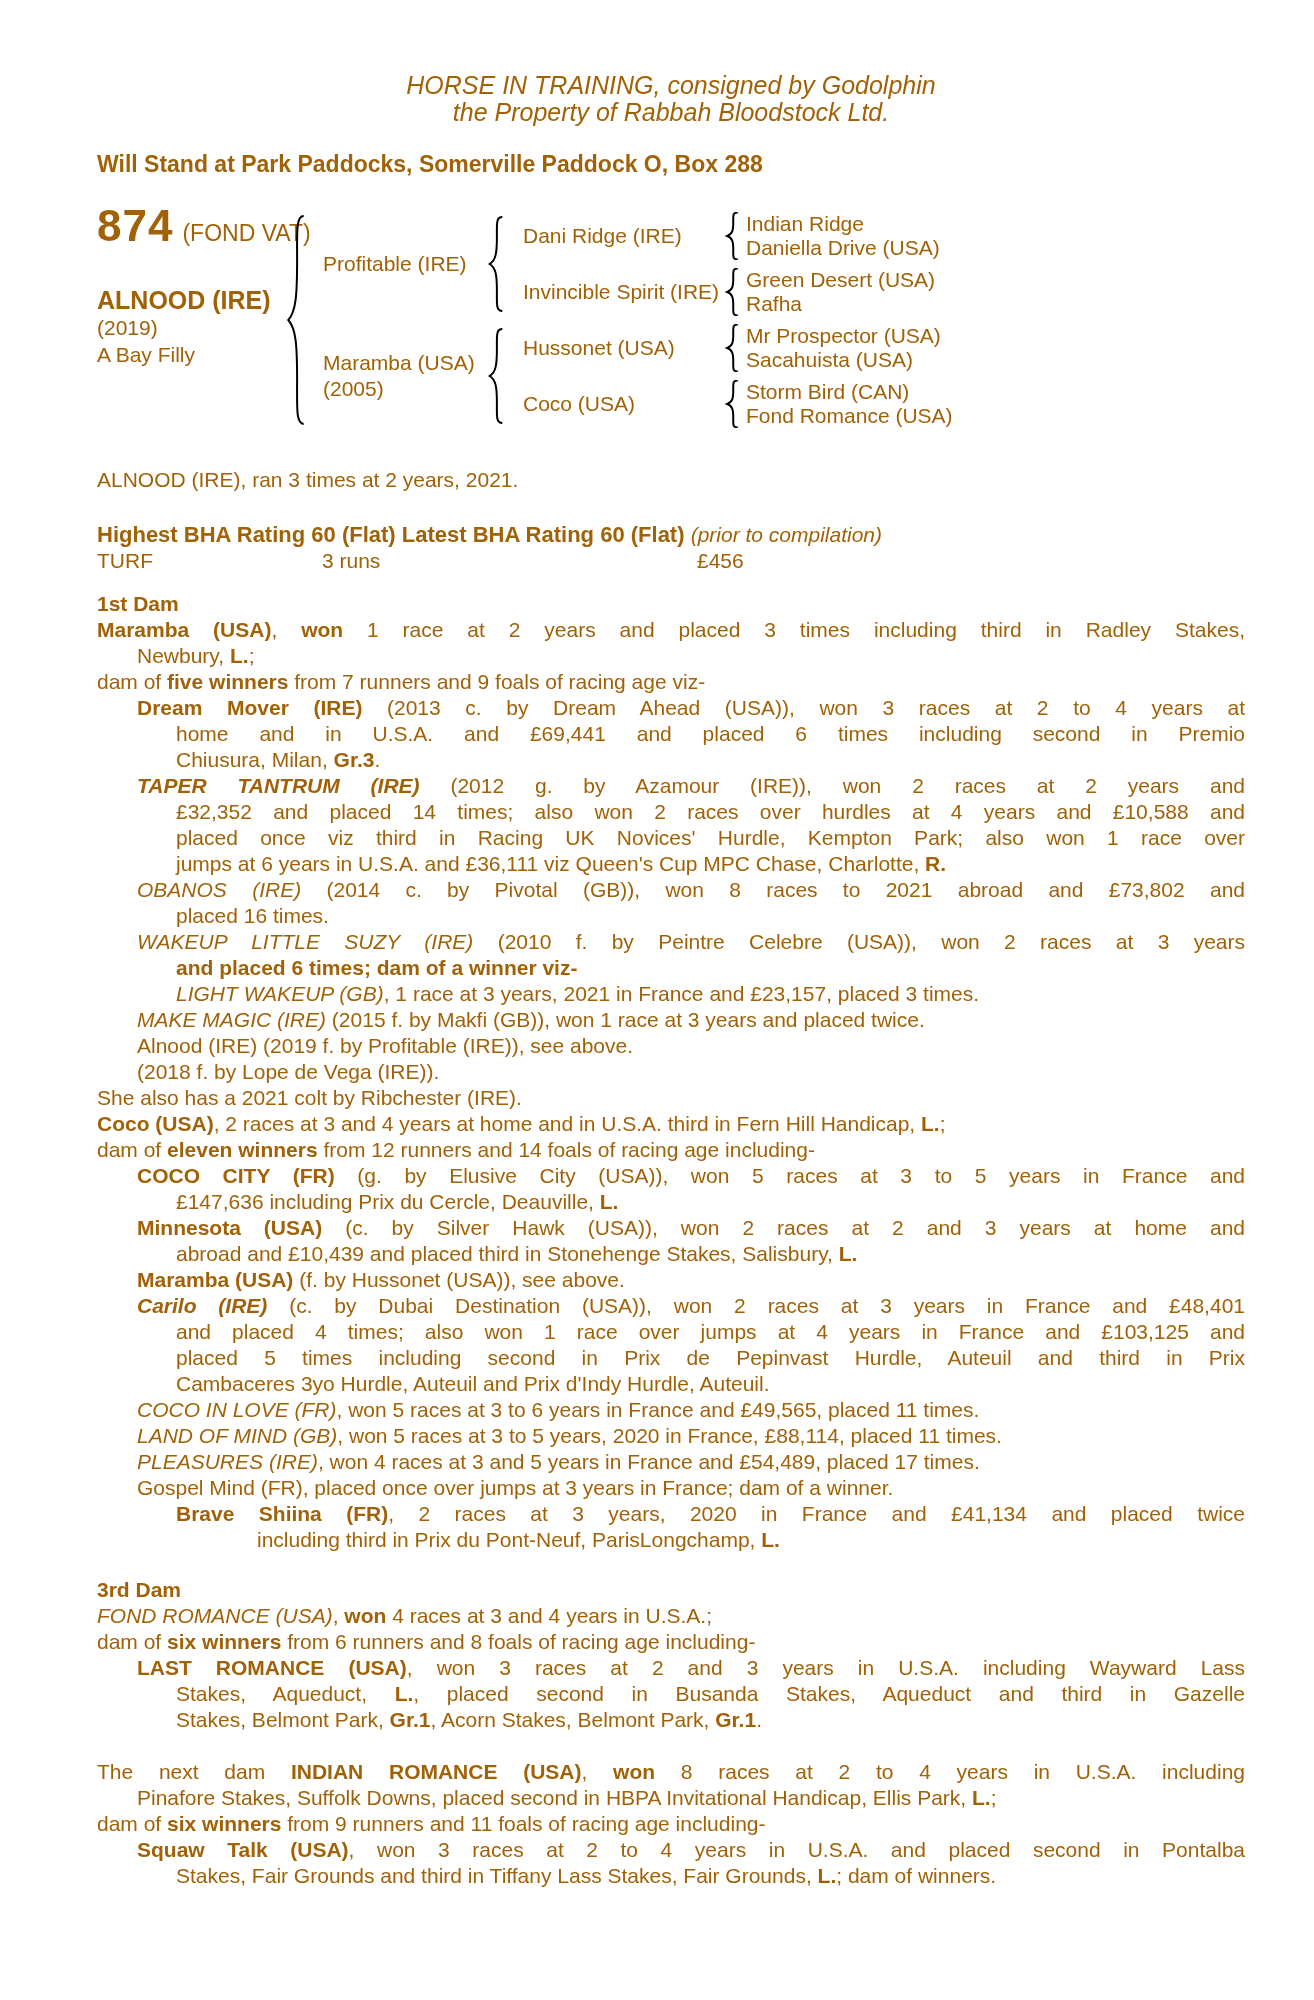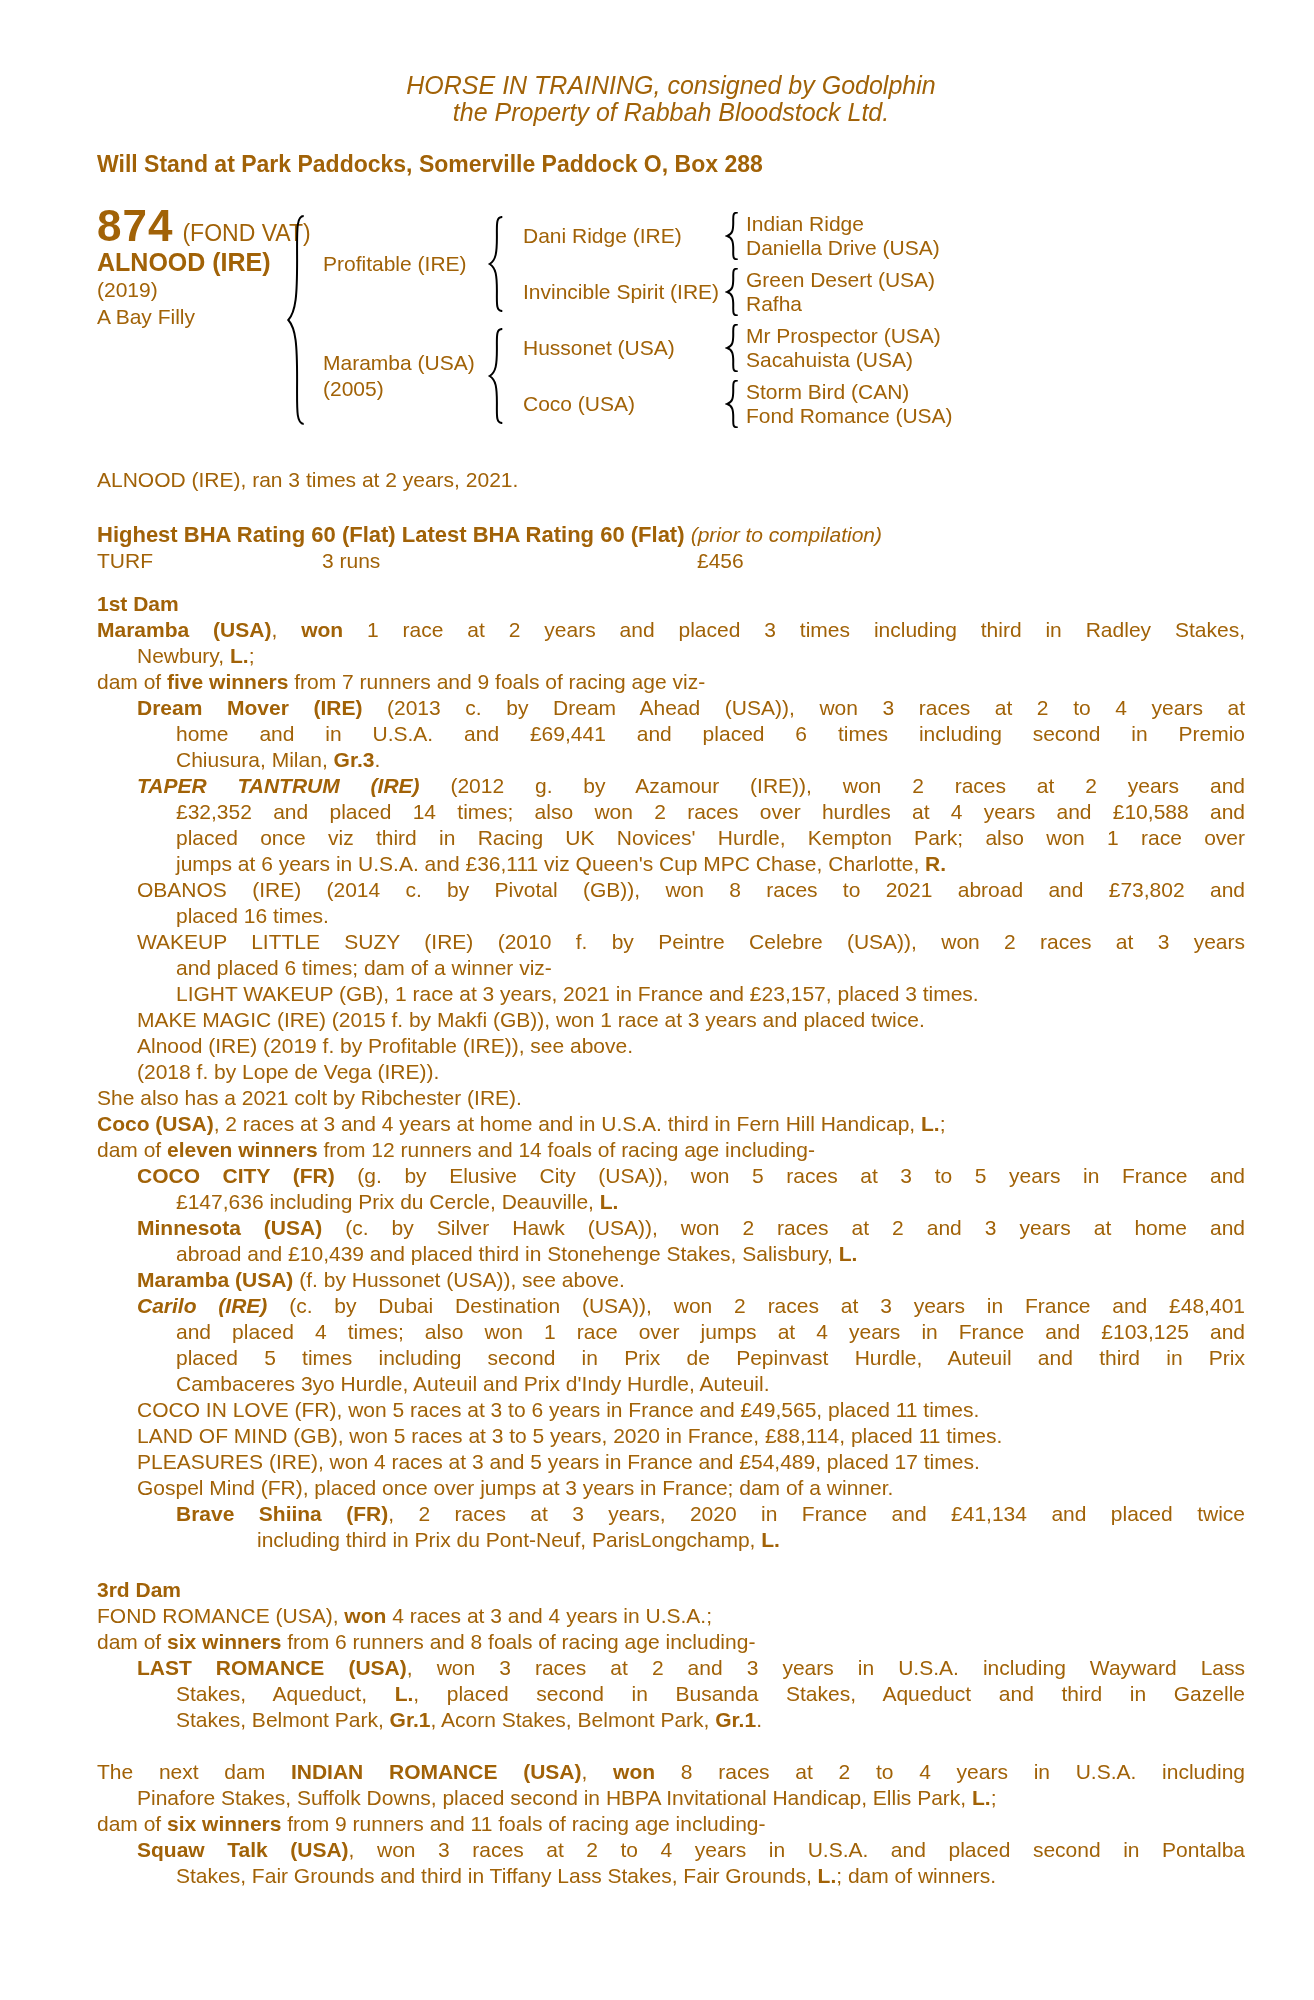--- a/index.html
+++ b/index.html
@@ -17,21 +17,21 @@
   .center{text-align:center;}
   .title-line{font-style:italic;font-size:25px;line-height:27px;}
   .stand-line{font-weight:bold;font-size:23px;line-height:26px;margin-top:25px;}
 
   
   .pedigree{display:flex;margin-top:27px;height:232px;}
   .ped-left{width:188px;flex:0 0 188px;}
   .lot-row{display:flex;align-items:baseline;white-space:nowrap;}
   .lot-num{font-weight:bold;font-size:44px;line-height:44px;letter-spacing:1px;}
   .lot-vat{font-size:23px;margin-left:9px;}
-  .horse-name{font-weight:bold;font-size:25px;line-height:28px;white-space:nowrap;}
+  .horse-name{font-weight:bold;font-size:25px;line-height:28px;margin-top:38px;white-space:nowrap;}
   .horse-year,.horse-desc{font-size:21px;line-height:27px;}
 
   .tree-wrap{display:flex;align-items:center;}
   .cbrace{display:flex;align-items:center;justify-content:center;}
   .cbrace svg{display:block;}
   .brace-xl{height:212px;width:22px;flex:0 0 22px;}
   .brace-md{height:96px;width:18px;flex:0 0 18px;}
   .brace-sm{height:48px;width:15px;flex:0 0 15px;margin-right:6px;}
 
   .tree{display:flex;flex-direction:column;}
@@ -53,21 +53,21 @@
 
   
   #catalogue-body{margin-top:17px;}
   .line{
     font-size:21px;line-height:26px;
     text-align:justify;text-align-last:justify;
     white-space:nowrap; 
   }
   .line.last{text-align-last:left;}
   .line .b{font-weight:bold;}
-  .line .i{margin-top:39px;}
+  .line .i{font-style:italic;margin-top:39px;}
   .line .bi{font-weight:bold;font-style:italic;}
   .line.heading{font-weight:bold;}
 </style>
 </head>
 <body>
 
 <div class="page">
 
   <div class="center title-line">HORSE IN TRAINING, consigned by Godolphin</div>
   <div class="center title-line">the Property of Rabbah Bloodstock Ltd.</div>
@@ -188,21 +188,21 @@
       <div class="line" style="padding-left: 40px;"><span class="b">Dream Mover (IRE)</span><span> (2013 c. by Dream Ahead (USA)), won 3 races at 2 to 4 years at</span></div>
       <div class="line" style="padding-left: 79px;"><span>home and in U.S.A. and £69,441 and placed 6 times including second in Premio</span></div>
       <div class="line last" style="padding-left: 79px;"><span>Chiusura, Milan, </span><span class="b">Gr.3</span><span>.</span></div>
       <div class="line" style="padding-left: 40px;"><span class="bi">TAPER TANTRUM (IRE)</span><span> (2012 g. by Azamour (IRE)), won 2 races at 2 years and</span></div>
       <div class="line" style="padding-left: 79px;"><span>£32,352 and placed 14 times; also won 2 races over hurdles at 4 years and £10,588 and</span></div>
       <div class="line" style="padding-left: 79px;"><span>placed once viz third in Racing UK Novices' Hurdle, Kempton Park; also won 1 race over</span></div>
       <div class="line last" style="padding-left: 79px;"><span>jumps at 6 years in U.S.A. and £36,111 viz Queen's Cup MPC Chase, Charlotte, </span><span class="b">R.</span></div>
       <div class="line" style="padding-left: 40px;"><span class="i">OBANOS (IRE)</span><span> (2014 c. by Pivotal (GB)), won 8 races to 2021 abroad and £73,802 and</span></div>
       <div class="line last" style="padding-left: 79px;"><span>placed 16 times.</span></div>
       <div class="line" style="padding-left: 40px;"><span class="i">WAKEUP LITTLE SUZY (IRE)</span><span> (2010 f. by Peintre Celebre (USA)), won 2 races at 3 years</span></div>
-      <div class="line last" style="padding-left: 79px;"><span>and placed 6 times; dam of a winner viz-</span></div>
+      <div class="line last" style="padding-left: 79px; font-weight: bold;"><span>and placed 6 times; dam of a winner viz-</span></div>
       <div class="line last" style="padding-left: 79px;"><span class="i">LIGHT WAKEUP (GB)</span><span>, 1 race at 3 years, 2021 in France and £23,157, placed 3 times.</span></div>
       <div class="line last" style="padding-left: 40px;"><span class="i">MAKE MAGIC (IRE)</span><span> (2015 f. by Makfi (GB)), won 1 race at 3 years and placed twice.</span></div>
       <div class="line last" style="padding-left: 40px;"><span>Alnood (IRE) (2019 f. by Profitable (IRE)), see above.</span></div>
       <div class="line last" style="padding-left: 40px;"><span>(2018 f. by Lope de Vega (IRE)).</span></div>
       <div class="line last"><span>She also has a 2021 colt by Ribchester (IRE).</span></div>
       <div class="line last"><span class="b">Coco (USA)</span><span>, 2 races at 3 and 4 years at home and in U.S.A. third in Fern Hill Handicap, </span><span class="b">L.</span><span>;</span></div>
       <div class="line last"><span>dam of </span><span class="b">eleven winners</span><span> from 12 runners and 14 foals of racing age including-</span></div>
       <div class="line" style="padding-left: 40px;"><span class="b">COCO CITY (FR)</span><span> (g. by Elusive City (USA)), won 5 races at 3 to 5 years in France and</span></div>
       <div class="line last" style="padding-left: 79px;"><span>£147,636 including Prix du Cercle, Deauville, </span><span class="b">L.</span></div>
       <div class="line" style="padding-left: 40px;"><span class="b">Minnesota (USA)</span><span> (c. by Silver Hawk (USA)), won 2 races at 2 and 3 years at home and</span></div>

